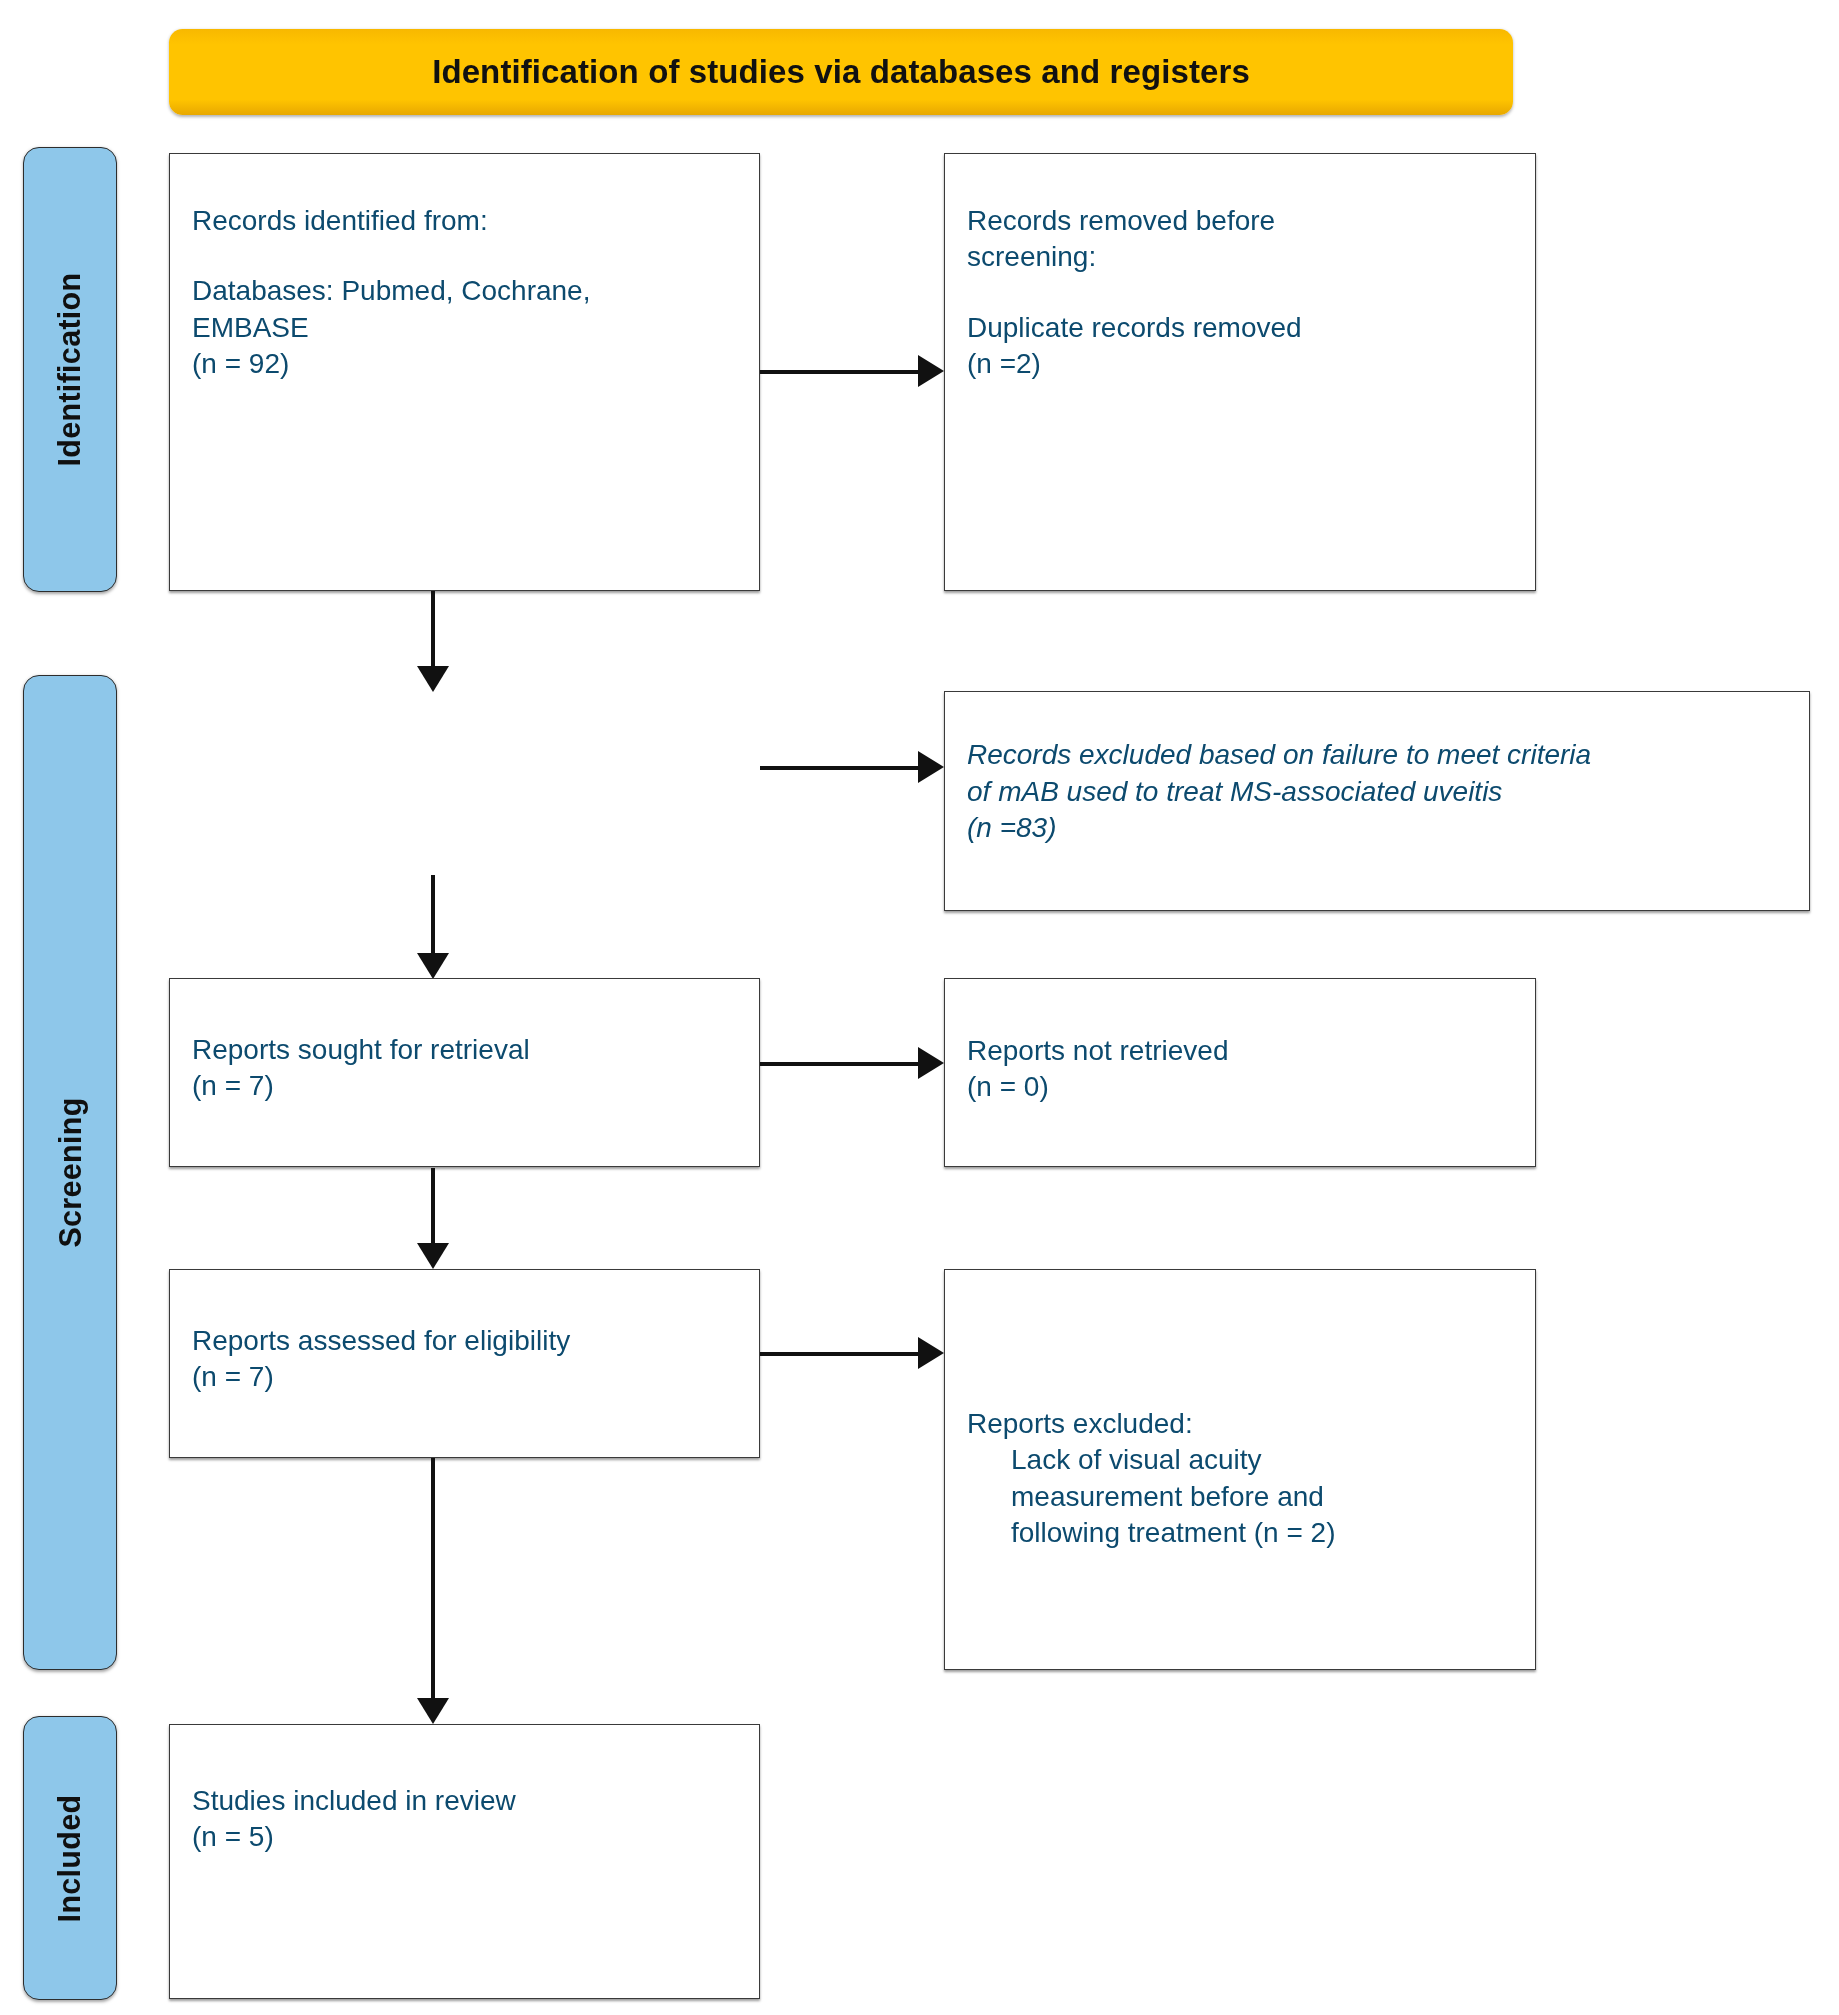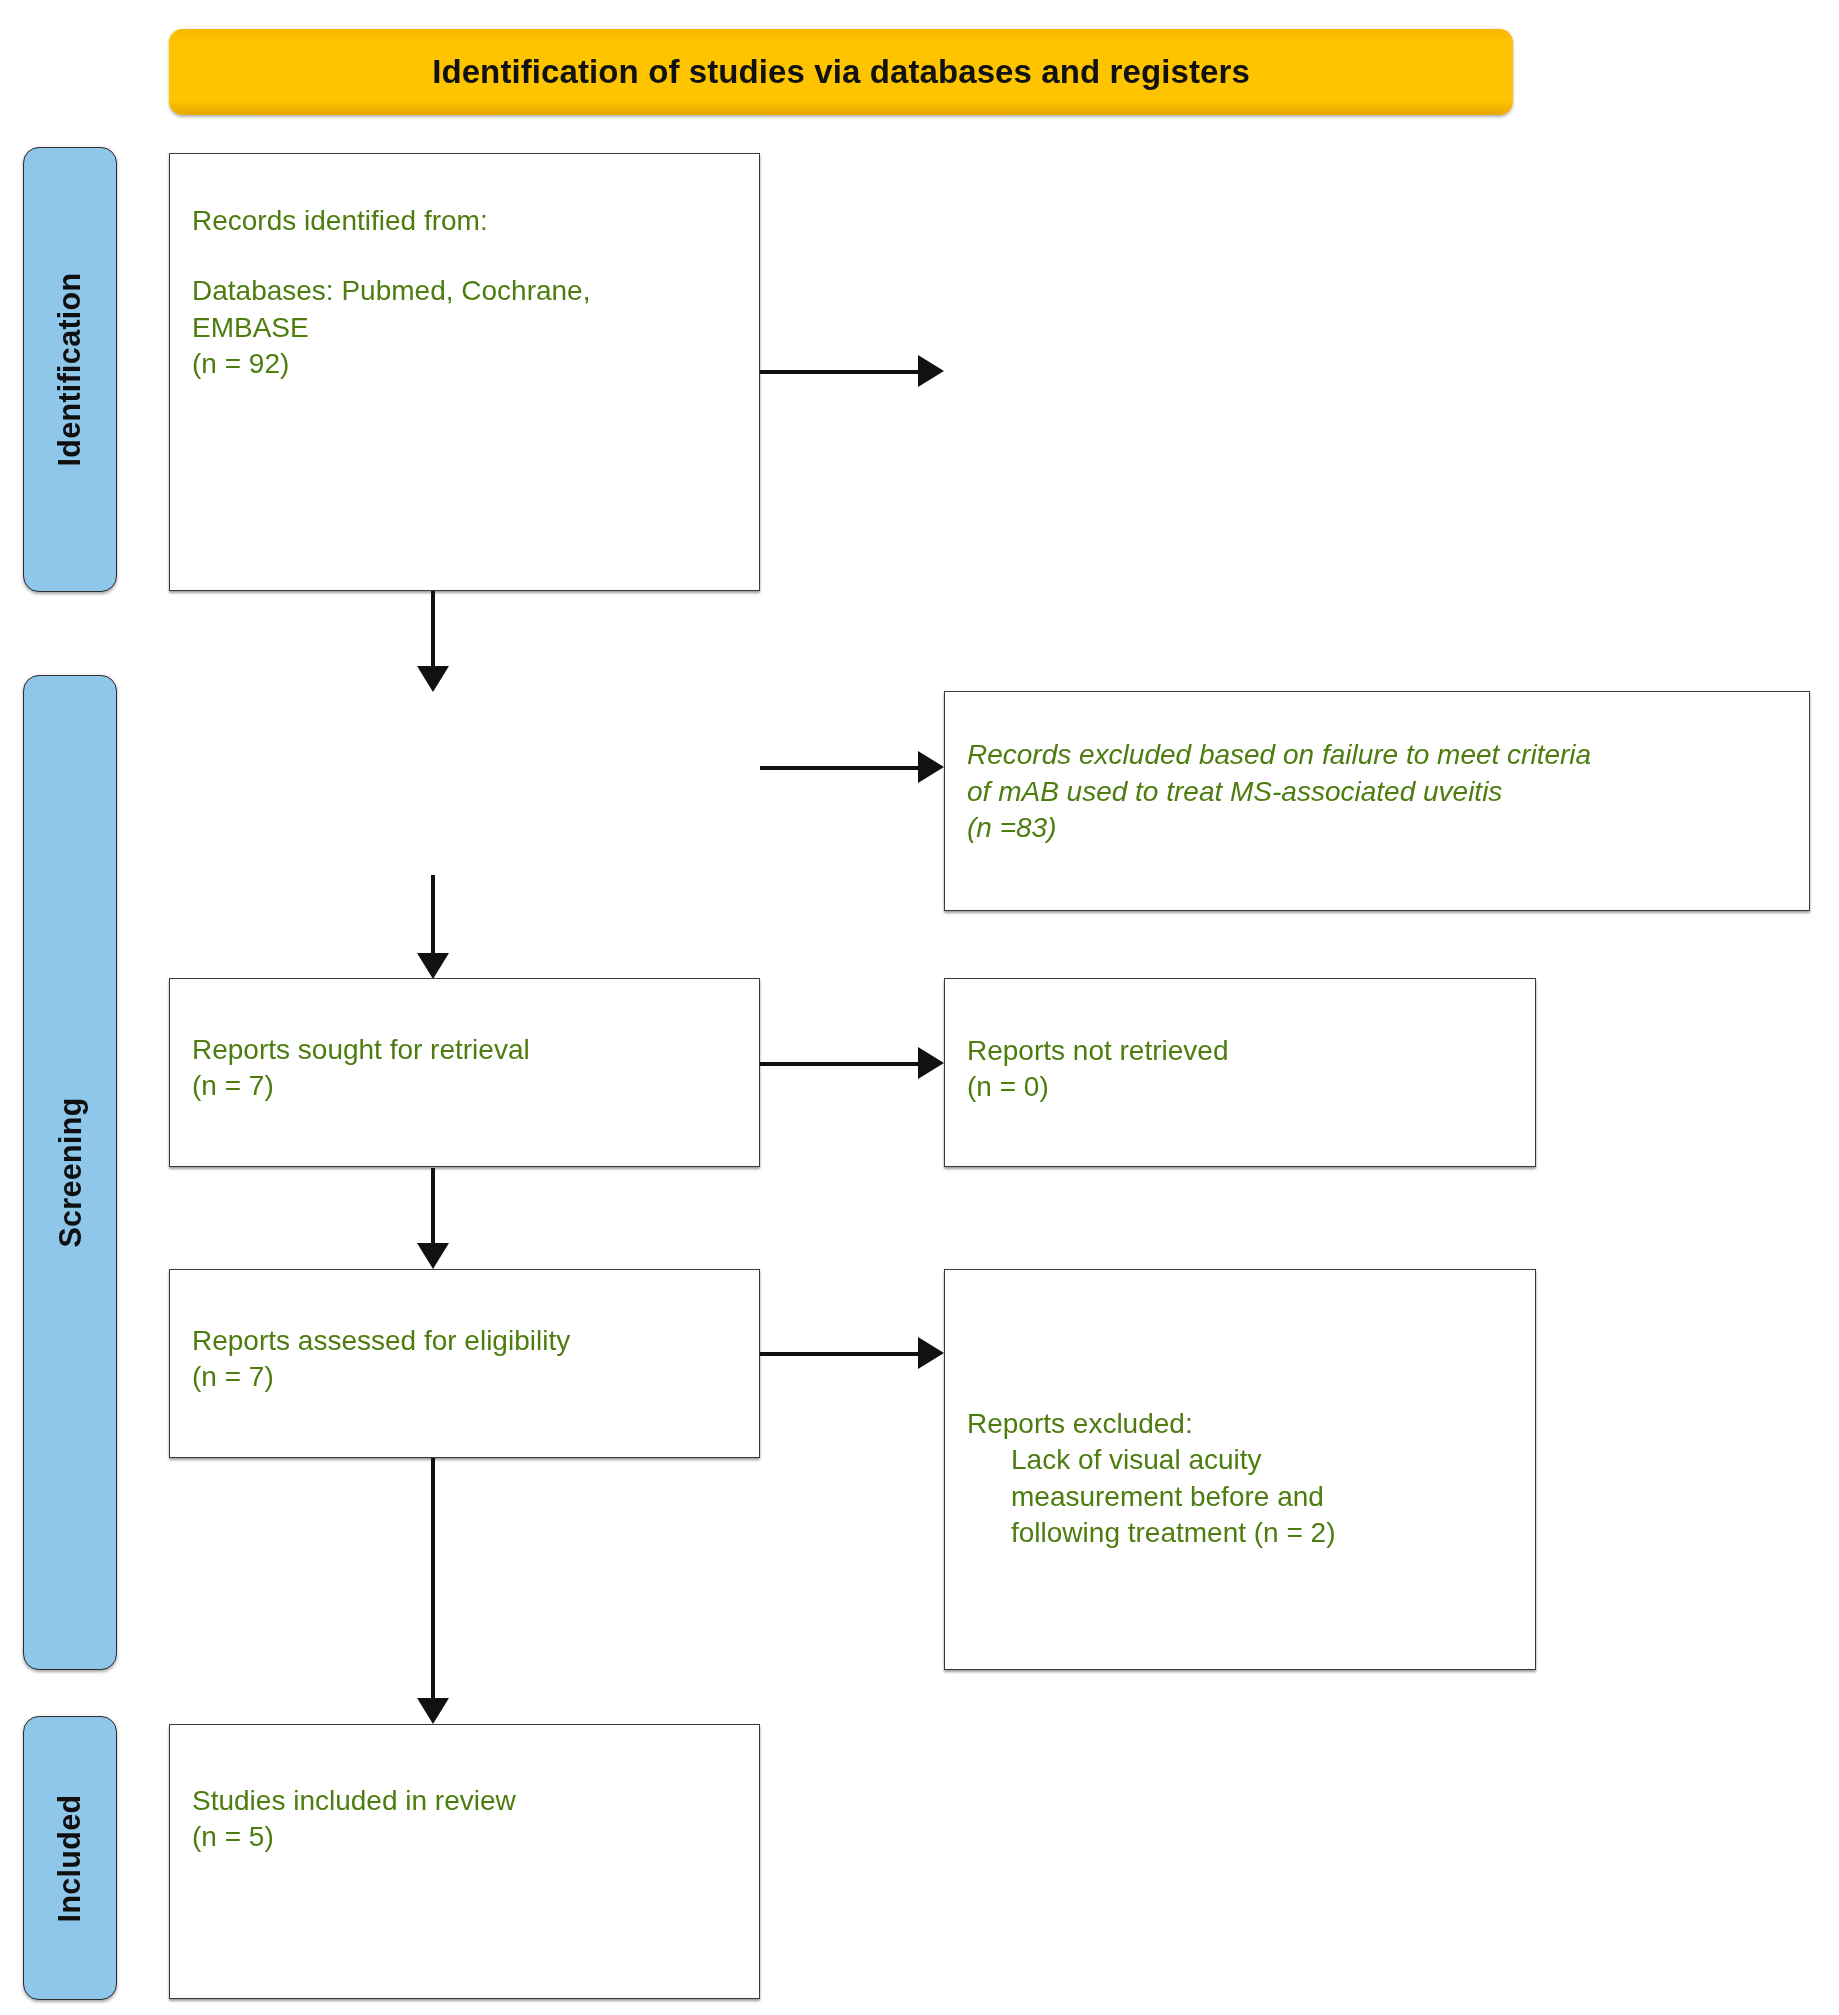--- a/index.html
+++ b/index.html
@@ -70,21 +70,21 @@
     position: absolute;
     background: #ffffff;
     border: 1.8px solid #3a3a3a;
     box-shadow: 0 1.8px 2.4px rgba(0,0,0,0.40);
     box-sizing: border-box;
     padding: 21px 22px;
   }
   .box .txt {
     font-size: 28px;
     line-height: 1.30;
-    color: #4d7c0f;
+    color: #0c4a6e;
     white-space: pre-line;
   }
   .box .txt.indent { padding-left: 44px; }
 
   
   #box-identified   { left: 169px;  top: 153px;  width: 591px;  height: 438px; }
   #box-screened     { left: 169px;  top: 691px; width: 591px;  height: 183px; }
   #box-sought       { left: 169px;  top: 978px; width: 591px;  height: 189px; }
   #box-assessed     { left: 169px;  top: 1269px; width: 591px;  height: 189px; }
   #box-included     { left: 169px;  top: 1724px; width: 591px;  height: 275px; }
@@ -150,20 +150,29 @@
   <div class="box" id="box-identified">
     <div class="pad-top">
       <div class="txt">Records identified from:</div>
       <div class="spacer"></div>
       <div class="txt">Databases: Pubmed, Cochrane,
 EMBASE
 (n = 92)</div>
     </div>
   </div>
 
+  <div class="box" id="box-removed">
+    <div class="pad-top">
+      <div class="txt"><span>Records removed </span><span class="em">before
+screening</span><span>:</span></div>
+      <div class="spacer"></div>
+      <div class="txt">Duplicate records removed
+(n =2)</div>
+    </div>
+  </div>
 
   <div class="conn conn-h" style="left:760px; top:370px; width:158px;"></div>
   <div class="arrow-right" style="left:918px; top:355px;"></div>
 
   <div class="conn conn-v" style="left:431px; top:591px; height:76px;"></div>
   <div class="arrow-down" style="left:417px; top:666px;"></div>
 
 
   <div class="box" id="box-excluded-scr">
     <div class="pad-top">

